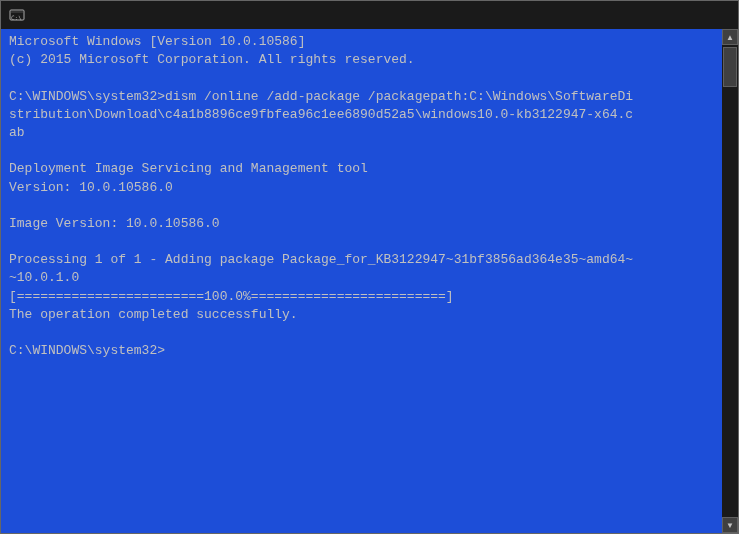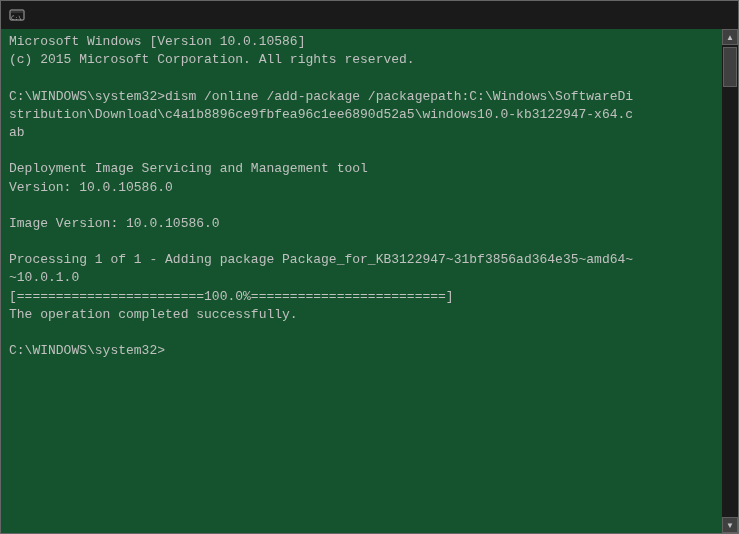--- a/index.html
+++ b/index.html
@@ -76,21 +76,21 @@
       font-size: 11px;
       cursor: pointer;
       display: flex;
       align-items: center;
       justify-content: center;
       font-family: 'Segoe UI', Arial, sans-serif;
     }
 
     .console-area {
       flex: 1;
-      background: #14532d;
+      background: #1d4ed8;
       display: flex;
       overflow: hidden;
       gap: 22px;
     }
 
     .console-content {
       flex: 1;
       padding: 4px 8px;
       overflow: hidden;
       color: #c0c0c0;

